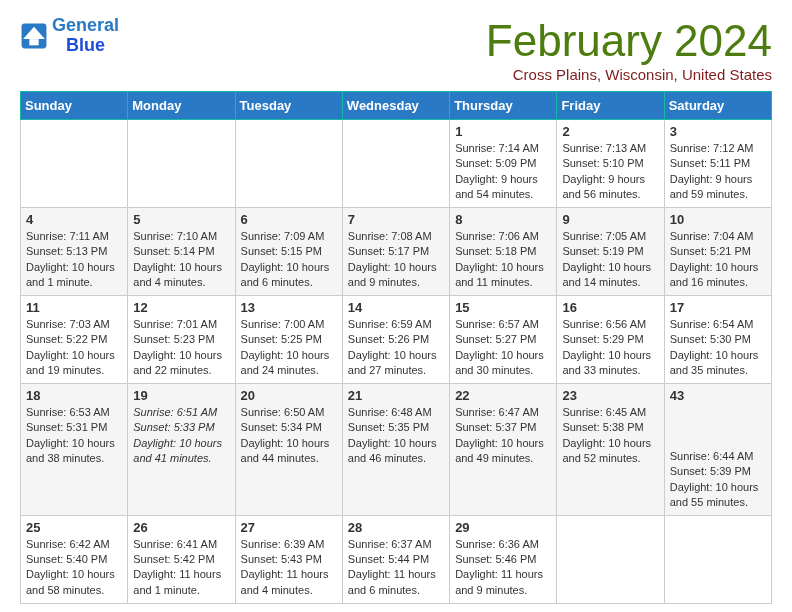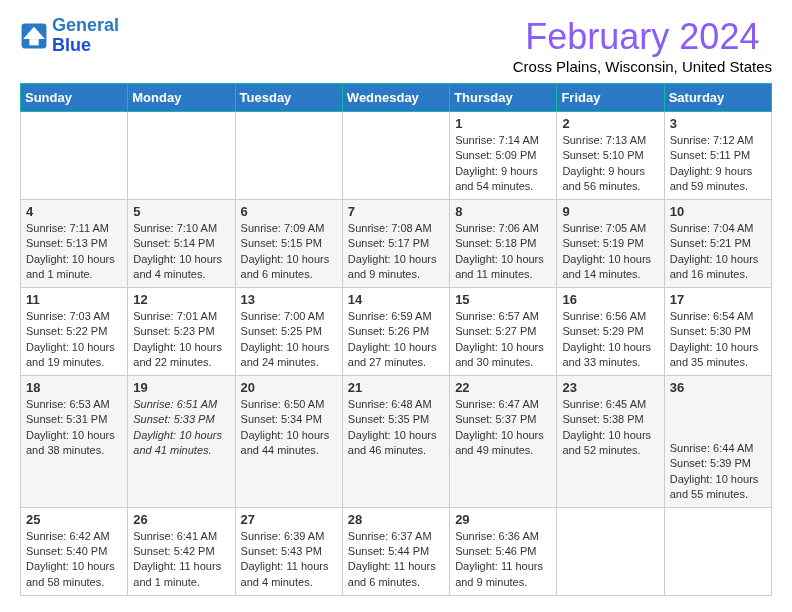--- a/index.html
+++ b/index.html
@@ -19,38 +19,38 @@
     .logo {
       display: flex;
       align-items: center;
       gap: 4px;
     }
     .logo-text {
       font-size: 18px;
       font-weight: bold;
       color: #333;
       line-height: 1.1;
+      text-align: center;
     }
     .logo-text span { color: #2979c5; }
     .logo-icon {
       width: 28px;
       height: 28px;
     }
     .title-block {
       text-align: right;
     }
     .month-year {
-      font-size: 36px;
-      color: #8b5cf6;
+      font-size: 44px;
+      color: #4d7c0f;
       font-weight: normal;
-      text-align: center;
     }
     .location {
       font-size: 15px;
-      color: #000000;
+      color: #7f1d1d;
     }
     table {
       width: 100%;
       border-collapse: collapse;
       table-layout: fixed;
     }
     thead tr th {
       background: #2979c5;
       color: #fff;
       padding: 6px 4px;
@@ -284,21 +284,21 @@
 and 49 minutes.</div>
         </td>
         <td>
           <span class="day-num">23</span>
           <div class="cell-content" style="white-space: pre-line;">Sunrise: 6:45 AM
 Sunset: 5:38 PM
 Daylight: 10 hours
 and 52 minutes.</div>
         </td>
         <td>
-          <span class="day-num">36</span>
+          <span class="day-num">43</span>
           <div class="cell-content" style="white-space: pre-line; margin-top: 46px;">Sunrise: 6:44 AM
 Sunset: 5:39 PM
 Daylight: 10 hours
 and 55 minutes.</div>
         </td>
       </tr>
       <tr>
         <td>
           <span class="day-num">25</span>
           <div class="cell-content" style="white-space: pre-line;">Sunrise: 6:42 AM

